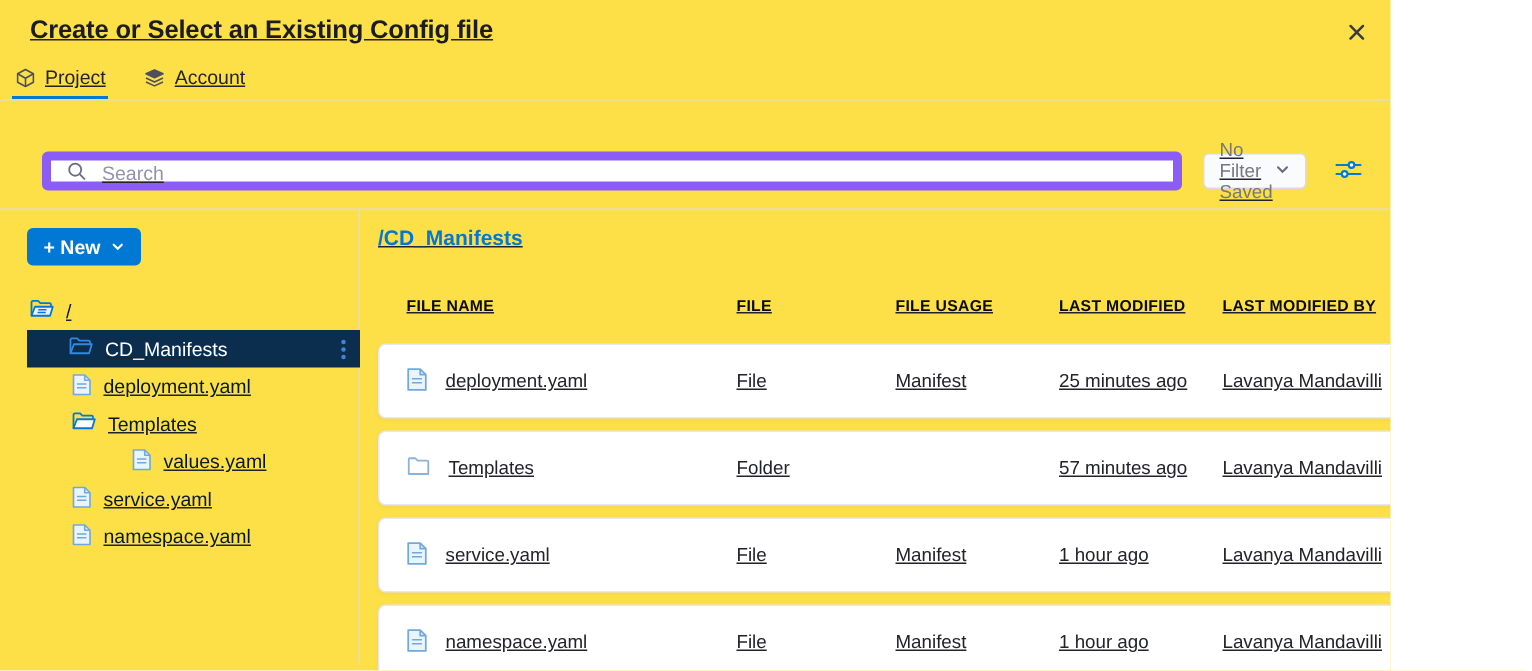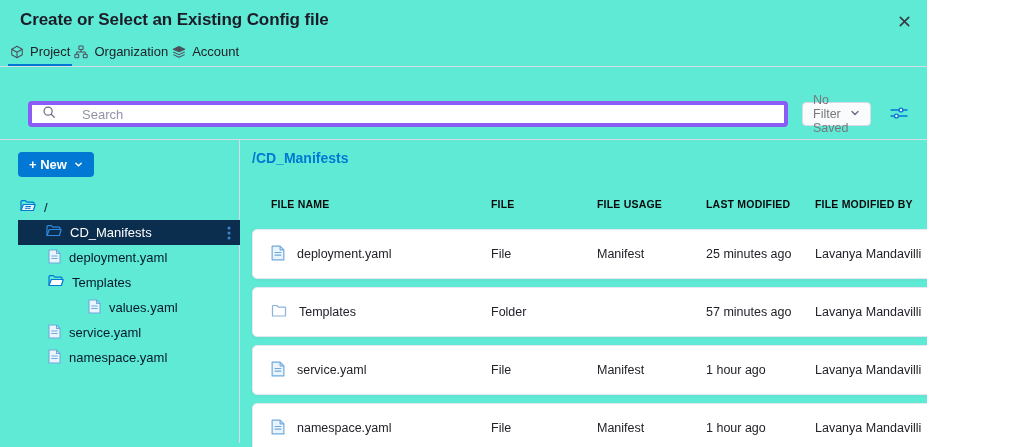--- a/index.html
+++ b/index.html
@@ -1,32 +1,32 @@
 <!DOCTYPE html>
 <html><head>
 <meta charset="utf-8">
 <style>
   html,body{margin:0;padding:0;background:#fff;}
   body{width:1021px;height:447px;overflow:hidden;font-family:"Liberation Sans",sans-serif;color:#22222a;}
-  .modal{position:relative;width:927px;height:447px;background:#5eead4;overflow:hidden;}
+  .modal{position:relative;width:927px;height:447px;background:#fde047;overflow:hidden;text-decoration:underline;}
 
   
   .hdr{padding:10px 20px 0 20px;}
   .title{font-size:17px;font-weight:700;color:#1c1c28;letter-spacing:-.1px;}
   .close-btn{position:absolute;top:12px;right:12px;width:22px;height:22px;border:none;background:transparent;cursor:pointer;display:flex;align-items:center;justify-content:center;padding:0;}
 
   
-  .tabbar{display:flex;align-items:flex-end;padding:12px 0 0 8px;border-bottom:1px solid #d9dae5;}
+  .tabbar{display:flex;align-items:flex-end;gap:22px;padding:12px 0 0 8px;border-bottom:1px solid #d9dae5;}
   .tab{display:flex;align-items:center;gap:6px;font-size:13px;color:#22222a;padding:2px 2px 7px 2px;cursor:pointer;}
   .tab.active{box-shadow:inset 0 -2px 0 #0278d5;}
   .ticon{display:flex;align-items:center;}
 
   
   .toolbar{display:flex;align-items:center;margin-top:34px;padding:0 19px 0 28px;height:26px;}
-  .search{flex:0 0 760px;height:26px;border:4px solid #8b5cf6;border-radius:4px;display:flex;align-items:flex-end;gap:24px;padding:0 10px;box-sizing:border-box;background:#fff;}
+  .search{flex:0 0 760px;height:26px;border:6px solid #8b5cf6;border-radius:4px;display:flex;align-items:flex-start;gap:8px;padding:0 10px;box-sizing:border-box;background:#fff;}
   .search input{border:none;outline:none;flex:1;font-size:13px;color:#22222a;font-family:"Liberation Sans",sans-serif;background:transparent;}
   .search input::placeholder{color:#9293ab;}
   .filter-select{margin-left:14px;width:163px;height:24px;border:1px solid #d9dae5;border-radius:4px;background:#fafbfc;display:flex;align-items:center;justify-content:space-between;padding:0 10px;box-sizing:border-box;font-size:12.5px;color:#77787e;cursor:pointer;}
   .sliders-btn{margin-left:19px;border:none;background:transparent;padding:0;cursor:pointer;display:flex;align-items:center;}
 
   
   .split{display:flex;border-top:1px solid #d9dae5;margin-top:12px;height:303px;}
   aside{width:240px;flex:0 0 240px;border-right:1px solid #d9dae5;box-sizing:border-box;}
   .new-btn{margin:12px 0 0 18px;height:25px;display:inline-flex;align-items:center;gap:7px;background:#0278d5;border:none;border-radius:4px;color:#fff;font-size:13px;font-weight:700;padding:0 11px;cursor:pointer;font-family:"Liberation Sans",sans-serif;}
   .tree{margin-top:18px;}
@@ -76,31 +76,20 @@
             <path d="M8 1.5 L14 4.8 V11.2 L8 14.5 L2 11.2 V4.8 Z"></path>
             <path d="M2 4.8 L8 8.2 L14 4.8"></path>
             <path d="M8 8.2 V14.5"></path>
           </svg>
       </span>
       <span>Project</span>
     </div>
     <div class="tab">
       <span class="ticon">
         <svg width="14" height="14" viewBox="0 0 16 16" fill="none" stroke="#4d4f5c" stroke-width="1.2" stroke-linejoin="round">
-            <rect x="5.6" y="1.2" width="4.8" height="4" rx="0.8"></rect>
-            <rect x="1" y="10.6" width="4.4" height="4" rx="0.8"></rect>
-            <rect x="10.6" y="10.6" width="4.4" height="4" rx="0.8"></rect>
-            <path d="M8 5.2 V8 M3.2 10.6 V8 H12.8 V10.6"></path>
-          </svg>
-      </span>
-      <span>Organization</span>
-    </div>
-    <div class="tab">
-      <span class="ticon">
-        <svg width="14" height="14" viewBox="0 0 16 16" fill="none" stroke="#4d4f5c" stroke-width="1.2" stroke-linejoin="round">
             <path d="M8 1.8 L14.5 4.8 L8 7.8 L1.5 4.8 Z" fill="#4d4f5c"></path>
             <path d="M1.5 8 L8 11 L14.5 8"></path>
             <path d="M1.5 11 L8 14 L14.5 11"></path>
           </svg>
       </span>
       <span>Account</span>
     </div>
   </div>
 
   <div class="toolbar">
@@ -233,21 +222,21 @@
     </aside>
 
     <section class="content">
       <div class="breadcrumb">/CD_Manifests</div>
 
       <div class="thead">
         <div class="col-name">FILE NAME</div>
         <div class="col-file">FILE</div>
         <div class="col-usage">FILE USAGE</div>
         <div class="col-modified">LAST MODIFIED</div>
-        <div class="col-by">FILE MODIFIED BY</div>
+        <div class="col-by">LAST MODIFIED BY</div>
       </div>
 
       <div class="rows">
 
         <div class="card">
           <div class="col-name namecell">
             <span>
               <svg width="14" height="16" viewBox="0 0 13 15" fill="none" stroke="#71a9dc" stroke-width="1.1" stroke-linejoin="round">
                   <path d="M1 1 H8.5 L12 4.5 V14 H1 Z" fill="#eaf4fd"></path>
                   <path d="M8.5 1 V4.5 H12"></path>

